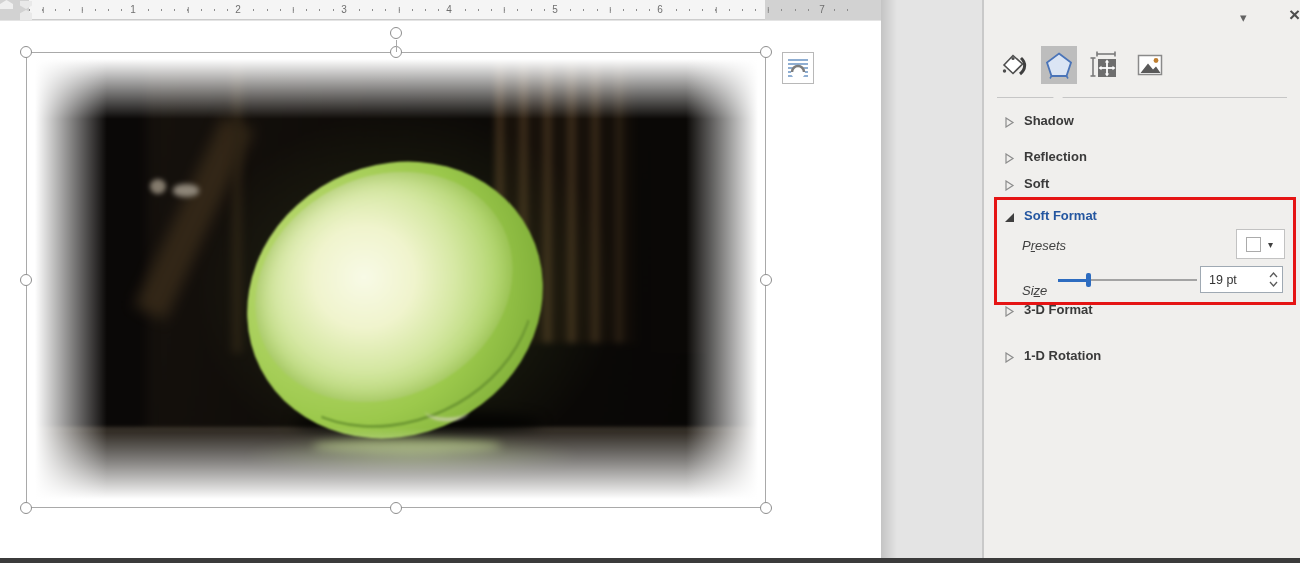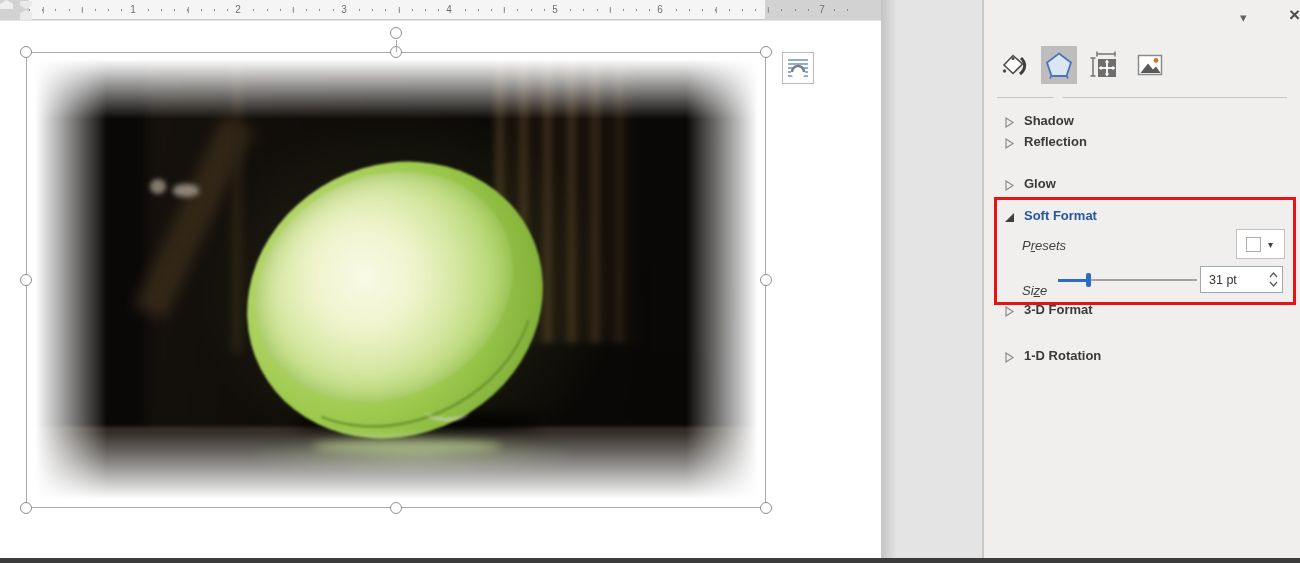--- a/index.html
+++ b/index.html
@@ -96,21 +96,21 @@
   .tab { position:absolute; top:46px; width:36px; height:38px; display:flex; align-items:center; justify-content:center; }
   #tab-fill-line { left:11px; } #tab-effects { left:57px; background:#bdbdbd; }
   #tab-layout-props { left:102px; } #tab-picture { left:148px; }
   #tabs-divider { position:absolute; left:13px; top:97px; width:290px; height:1px; background:#c6c6c6; }
   #tabs-notch { position:absolute; left:69px; top:92px; width:10px; height:6px; background:#f0efed;
     clip-path:polygon(50% 0,100% 100%,0 100%); filter:drop-shadow(0 -1px 0.5px #bdbdbd); }
 
   .section-row { position:absolute; left:13px; width:290px; height:20px; display:flex; align-items:flex-end; }
   .sec-tri { width:11px; height:11px; margin-left:7px; margin-right:9px; flex:none; }
   .sec-label { font-size:13px; font-weight:bold; color:#3a3a3a; }
-  #sec-shadow{top:108px} #sec-reflection{top:129px} #sec-glow{top:171px} #sec-softedges{top:203px}
+  #sec-shadow{top:108px} #sec-reflection{top:144px} #sec-glow{top:171px} #sec-softedges{top:203px}
   #sec-3dformat{top:297px} #sec-3drotation{top:343px} #sec-artistic{top:375px}
   #sec-softedges .sec-label { color:#2456a0; }
 
   .ctl-label { position:absolute; left:38px; font-size:13px; color:#414141; }
   #presets-label { top:238px;font-style:italic; }
   #size-label { top:283px;font-style:italic; }
   .acc-key { text-decoration:underline; }
 
   #presets-btn { position:absolute; left:252px; top:229px; width:49px; height:30px; background:#fff;
     border:1px solid #c2c2c2; display:flex; align-items:center; }
@@ -272,21 +272,21 @@
     <div id="sec-reflection" class="section-row">
       <svg class="sec-tri" viewBox="0 0 11 11">
           <polygon points="2,1 9,5.5 2,10" fill="none" stroke="#8c8c8c" stroke-width="1.2"></polygon>
         </svg>
       <span class="sec-label">Reflection</span>
     </div>
     <div id="sec-glow" class="section-row">
       <svg class="sec-tri" viewBox="0 0 11 11">
           <polygon points="2,1 9,5.5 2,10" fill="none" stroke="#8c8c8c" stroke-width="1.2"></polygon>
         </svg>
-      <span class="sec-label">Glow</span>
+      <span class="sec-label">Soft</span>
     </div>
     <div id="sec-softedges" class="section-row">
       <svg class="sec-tri" viewBox="0 0 11 11">
           <polygon points="10,1 10,10 1,10" fill="#3f3f3f"></polygon>
         </svg>
       <span class="sec-label">Soft Format</span>
     </div>
 
     <div id="presets-label" class="ctl-label"><span>P</span><span class="acc-key">r</span><span>esets</span></div>
     <div id="presets-btn">
@@ -294,21 +294,21 @@
       <span id="presets-caret">▾</span>
     </div>
 
     <div id="size-label" class="ctl-label"><span>Si</span><span class="acc-key">z</span><span>e</span></div>
     <div id="size-slider">
       <div id="slider-track"></div>
       <div id="slider-fill"></div>
       <div id="slider-thumb"></div>
     </div>
     <div id="size-spinner">
-      <span id="size-value">31 pt</span>
+      <span id="size-value">19 pt</span>
       <span id="spin-arrows">
         <svg width="9" height="6" viewBox="0 0 9 6">
             <polyline points="1,5 4.5,1 8,5" fill="none" stroke="#5a5a5a" stroke-width="1.3"></polyline>
           </svg>
         <svg width="9" height="6" viewBox="0 0 9 6">
             <polyline points="1,1 4.5,5 8,1" fill="none" stroke="#5a5a5a" stroke-width="1.3"></polyline>
           </svg>
       </span>
     </div>
 

